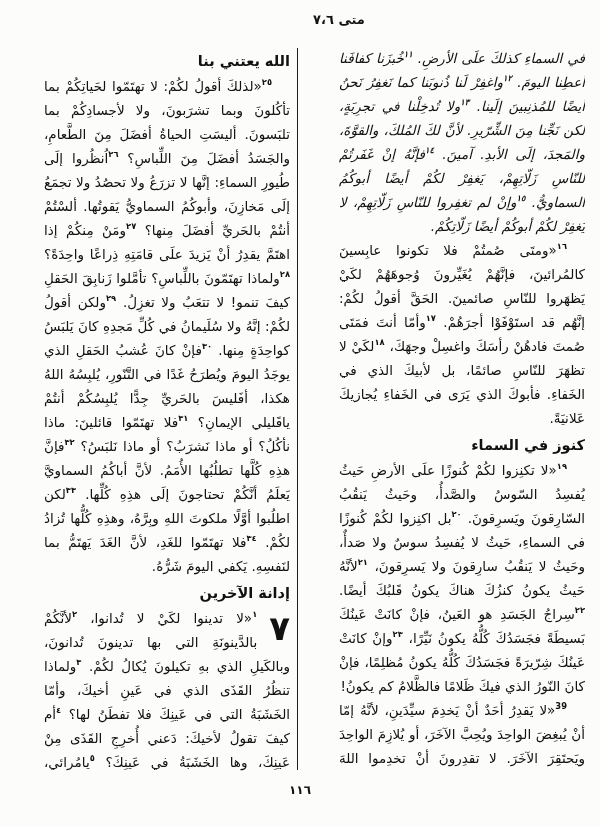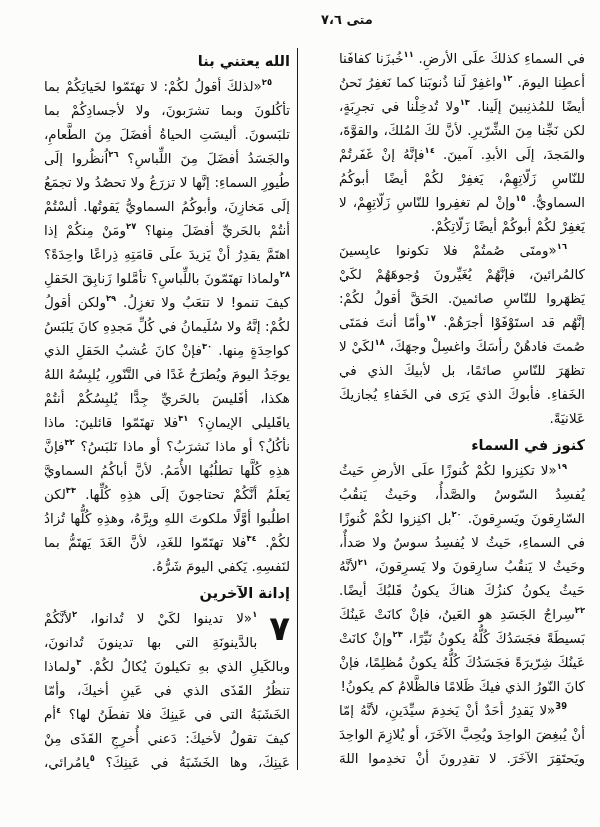--- a/index.html
+++ b/index.html
@@ -4,38 +4,38 @@
 <style>
   html,body{margin:0;padding:0;}
   body{
     width:600px;height:827px;
     font-family:"DejaVu Sans", sans-serif;
     background:#fcfcfa;color:#111;
     overflow:hidden;
   }
   .page{position:relative;width:600px;height:827px;background:#fcfcfa;}
   .running-head{
-    position:absolute;top:12px;left:312px;width:70px;
+    position:absolute;top:12px;left:304px;width:70px;
     text-align:center;font-size:13px;font-weight:bold;
     direction:rtl;
   }
   .columns{
     position:absolute;top:46px;left:15px;width:570px;height:726px;
     display:flex;direction:rtl;gap:20px;overflow:hidden;
   }
   .col{flex:1 1 0;direction:rtl;text-align:justify;overflow:hidden;margin-left:29px;}
   .divider{
     position:absolute;top:48px;left:297px;width:1px;height:722px;
     background:#1c1c1c;
   }
   p.body{
     margin:0;font-size:13.5px;line-height:24px;
     text-indent:18px;
   }
-  p.body.noindent{text-indent:0;}
+  p.body.noindent{text-indent:0;font-style:italic;}
   h3.sect{
     margin:3px 0 1px 0;font-size:14.5px;line-height:24px;
     font-weight:bold;text-align:right;
   }
   sup.vn{
     font-size:0.62em;vertical-align:6px;line-height:0;
     font-weight:bold;
   }
   .chapter-num{
     float:right;font-size:34px;line-height:40px;font-weight:bold;
@@ -70,14 +70,15 @@
       <h3 class="sect">الله يعتني بنا</h3>
       <p class="body"><sup class="vn">٢٥</sup>«لذلكَ أقولُ لكُمْ: لا تهتَمّوا لحَياتِكُمْ بما تأكُلونَ وبما تشرَبونَ، ولا لأجسادِكُمْ بما تلبَسونَ. أليسَتِ الحياةُ أفضَلَ مِنَ الطَّعامِ، والجَسَدُ أفضَلَ مِنَ اللِّباسِ؟ <sup class="vn">٢٦</sup>اُنظُروا إلَى طُيورِ السماءِ: إنَّها لا تزرَعُ ولا تحصُدُ ولا تجمَعُ إلَى مَخازِنَ، وأبوكُمُ السماويُّ يَقوتُها. ألسْتُمْ أنتُمْ بالحَريِّ أفضَلَ مِنها؟ <sup class="vn">٢٧</sup>ومَنْ مِنكُمْ إذا اهتَمَّ يقدِرُ أنْ يَزيدَ علَى قامَتِهِ ذِراعًا واحِدَةً؟ <sup class="vn">٢٨</sup>ولماذا تهتَمّونَ باللِّباسِ؟ تأمَّلوا زَنابِقَ الحَقلِ كيفَ تنمو! لا تتعَبُ ولا تغزِلُ. <sup class="vn">٢٩</sup>ولكن أقولُ لكُمْ: إنَّهُ ولا سُلَيمانُ في كُلِّ مَجدِهِ كانَ يَلبَسُ كواحِدَةٍ مِنها. <sup class="vn">٣٠</sup>فإنْ كانَ عُشبُ الحَقلِ الذي يوجَدُ اليومَ ويُطرَحُ غَدًا في التَّنّورِ، يُلبِسُهُ اللهُ هكذا، أفَليسَ بالحَريِّ جِدًّا يُلبِسُكُمْ أنتُمْ ياقَليلي الإيمانِ؟ <sup class="vn">٣١</sup>فلا تهتَمّوا قائلينَ: ماذا نأكُلُ؟ أو ماذا نَشرَبُ؟ أو ماذا نَلبَسُ؟ <sup class="vn">٣٢</sup>فإنَّ هذِهِ كُلَّها تطلُبُها الأُمَمُ. لأنَّ أباكُمُ السماويَّ يَعلَمُ أنَّكُمْ تحتاجونَ إلَى هذِهِ كُلِّها. <sup class="vn">٣٣</sup>لكن اطلُبوا أوَّلًا ملكوتَ اللهِ وبِرَّهُ، وهذِهِ كُلُّها تُزادُ لكُمْ. <sup class="vn">٣٤</sup>فلا تهتَمّوا للغَدِ، لأنَّ الغَدَ يَهتَمُّ بما لنَفسِهِ. يَكفي اليومَ شَرُّهُ.</p>
       <h3 class="sect">إدانة الآخرين</h3>
       <p class="body chapter-start">
         <span class="chapter-num">٧</span><span><sup class="vn">١</sup>«لا تدينوا لكَيْ لا تُدانوا، <sup class="vn">٢</sup>لأنَّكُمْ بالدَّينونَةِ التي بها تدينونَ تُدانونَ، وبالكَيلِ الذي بهِ تكيلونَ يُكالُ لكُمْ. <sup class="vn">٣</sup>ولماذا تنظُرُ القَذَى الذي في عَينِ أخيكَ، وأمّا الخَشَبَةُ التي في عَينِكَ فلا تفطَنُ لها؟ <sup class="vn">٤</sup>أم كيفَ تقولُ لأخيكَ: دَعني أُخرِجِ القَذَى مِنْ عَينِكَ، وها الخَشَبَةُ في عَينِكَ؟ <sup class="vn">٥</sup>يامُرائي، أخرِجْ أوَّلًا الخَشَبَةَ مِنْ عَينِكَ، وحينَئذٍ تُبصِرُ جَيِّدًا أنْ تُخرِجَ القَذَى مِنْ عَينِ</span>
       </p>
     </div>
 
   </div>
 
+  <div class="page-number">١١٦</div>
 
 </div>
 
 </body></html>

